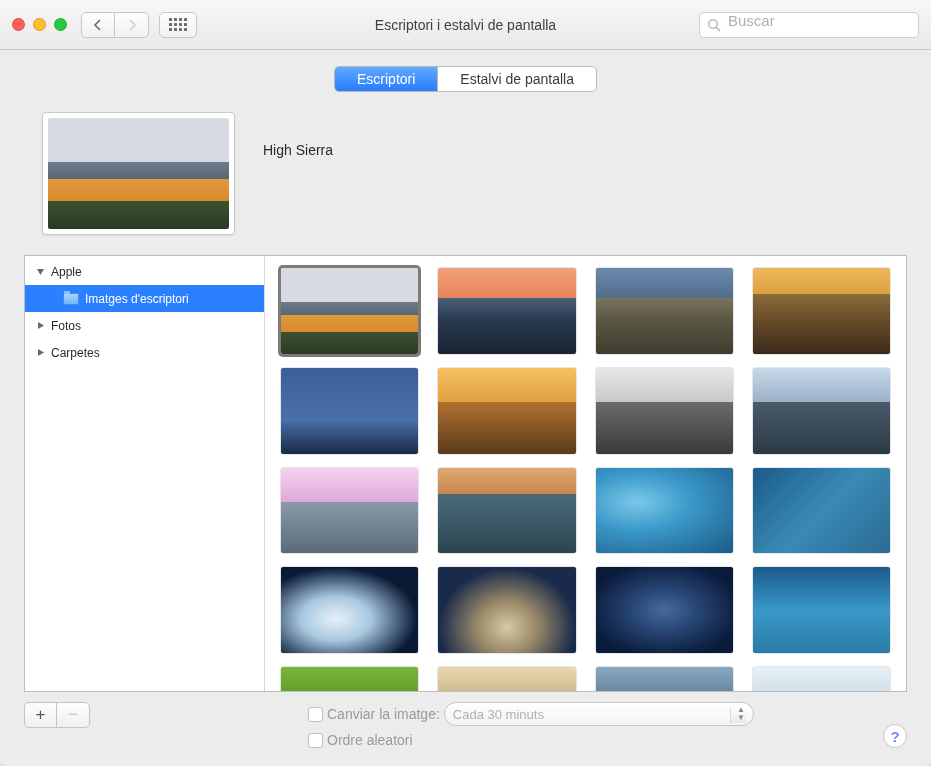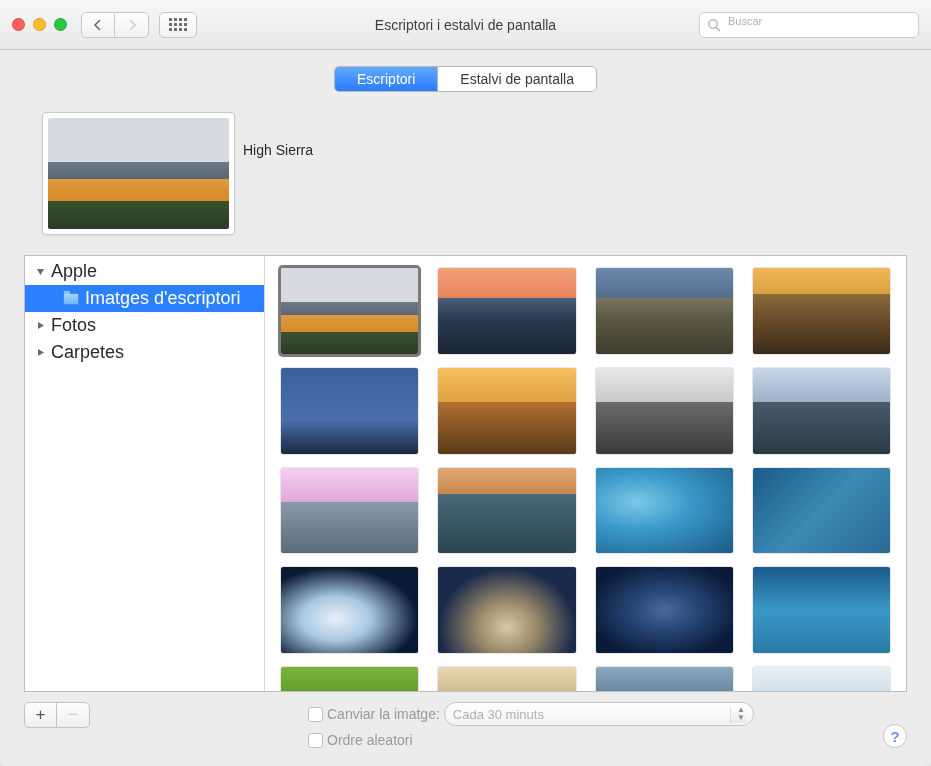--- a/index.html
+++ b/index.html
@@ -19,43 +19,43 @@
 .nav-btn:last-child { border-radius:0 5px 5px 0; border-left:none; }
 .nav-btn svg { width:10px; height:12px; }
 
 .grid-btn { width:38px; height:26px; background:linear-gradient(#fdfdfd,#f1f1f1); border:1px solid #c7c7c7; border-radius:5px; display:flex; align-items:center; justify-content:center; }
 .grid-icon { display:grid; grid-template-columns:repeat(4,3px); grid-template-rows:repeat(3,3px); gap:2px; }
 .grid-icon span { background:#6b6b6b; border-radius:.5px; }
 
 .title { position:absolute; left:0; right:0; text-align:center; font-size:14px; color:#3f3f3f; pointer-events:none; }
 
 .search-wrap { margin-left:auto; width:220px; position:relative; }
-.search { width:100%; height:26px; border:1px solid #cfcfcf; border-radius:5px; background:#fff; padding:0 8px 8px 28px; font-size:11px; color:#ef4444; }
+.search { width:100%; height:26px; border:1px solid #cfcfcf; border-radius:5px; background:#fff; padding:0 8px 8px 28px; font-size:15px; color:#ef4444; }
 .search::placeholder { color:#b0b0b0; }
 .search-ico { position:absolute; left:8px; top:50%; transform:translateY(-50%); color:#b0b0b0; }
 
 
 .body { flex:1; padding: 16px 24px 18px; display:flex; flex-direction:column; overflow:hidden; }
 
 
 .seg { display:flex; justify-content:center; margin-bottom:20px;text-align:center; }
 .seg-track { display:flex; border:1px solid #b8b8b8; border-radius:5px; overflow:hidden; background:#fff; }
 .seg-item { padding:4px 22px; font-size:14px; color:#3a3a3a; border-right:1px solid #b8b8b8; cursor:default; }
 .seg-item:last-child { border-right:none; }
 .seg-item.active { background:linear-gradient(#5fa9ff,#2a7bff); color:#fff; }
 
 
-.preview-row { display:flex; align-items:center; gap:8px; padding:0 18px 20px; }
+.preview-row { display:flex; align-items:center; gap:28px; padding:0 18px 20px; }
 .preview-frame { width:193px; height:123px; background:#fff; border:1px solid #c9c9c9; border-radius:4px; padding:5px; box-shadow:0 1px 2px rgba(0,0,0,.08); }
 .preview-img { width:100%; height:100%; border-radius:2px; }
 .preview-name { font-size:14px; color:#2a2a2a; align-self:flex-start; margin-top:30px; }
 
 
 .split { flex:1; display:flex; border:1px solid #bdbdbd; background:#fff; overflow:hidden; min-height:0; }
-.sidebar { width:240px; border-right:1px solid #d7d7d7; overflow:auto; font-size:18px; color:#2a2a2a; padding:2px 0; }
+.sidebar { width:240px; border-right:1px solid #d7d7d7; overflow:auto; font-size:12px; color:#2a2a2a; padding:2px 0; }
 .tree-row { display:flex; align-items:center; height:27px; padding-left:10px; gap:6px; cursor:default; }
 .tree-row.sel { background:#2b80ff; color:#fff; }
 .tree-row .tri { width:10px; display:inline-flex; justify-content:center; }
 .tree-row .tri svg { width:9px; height:9px; }
 .tree-row.child { padding-left:38px; }
 .folder-ico { width:16px; height:12px; border-radius:1.5px; background:linear-gradient(#a9d3ff,#6fb4ff); border:0.5px solid #4a8de0; position:relative; }
 .folder-ico::before { content:""; position:absolute; top:-3px; left:0; width:6px; height:3px; background:#8fc3f7; border-radius:1px 1px 0 0; }
 .colorwheel { width:14px; height:14px; border-radius:50%; background:conic-gradient(#ff4040,#ffcf40,#6be86b,#40c4ff,#6b6bff,#e06be0,#ff4040); }
 
 .grid { flex:1; overflow:auto; padding:12px 16px; display:grid; grid-template-columns:repeat(4,1fr); gap:14px 20px; align-content:start; }

